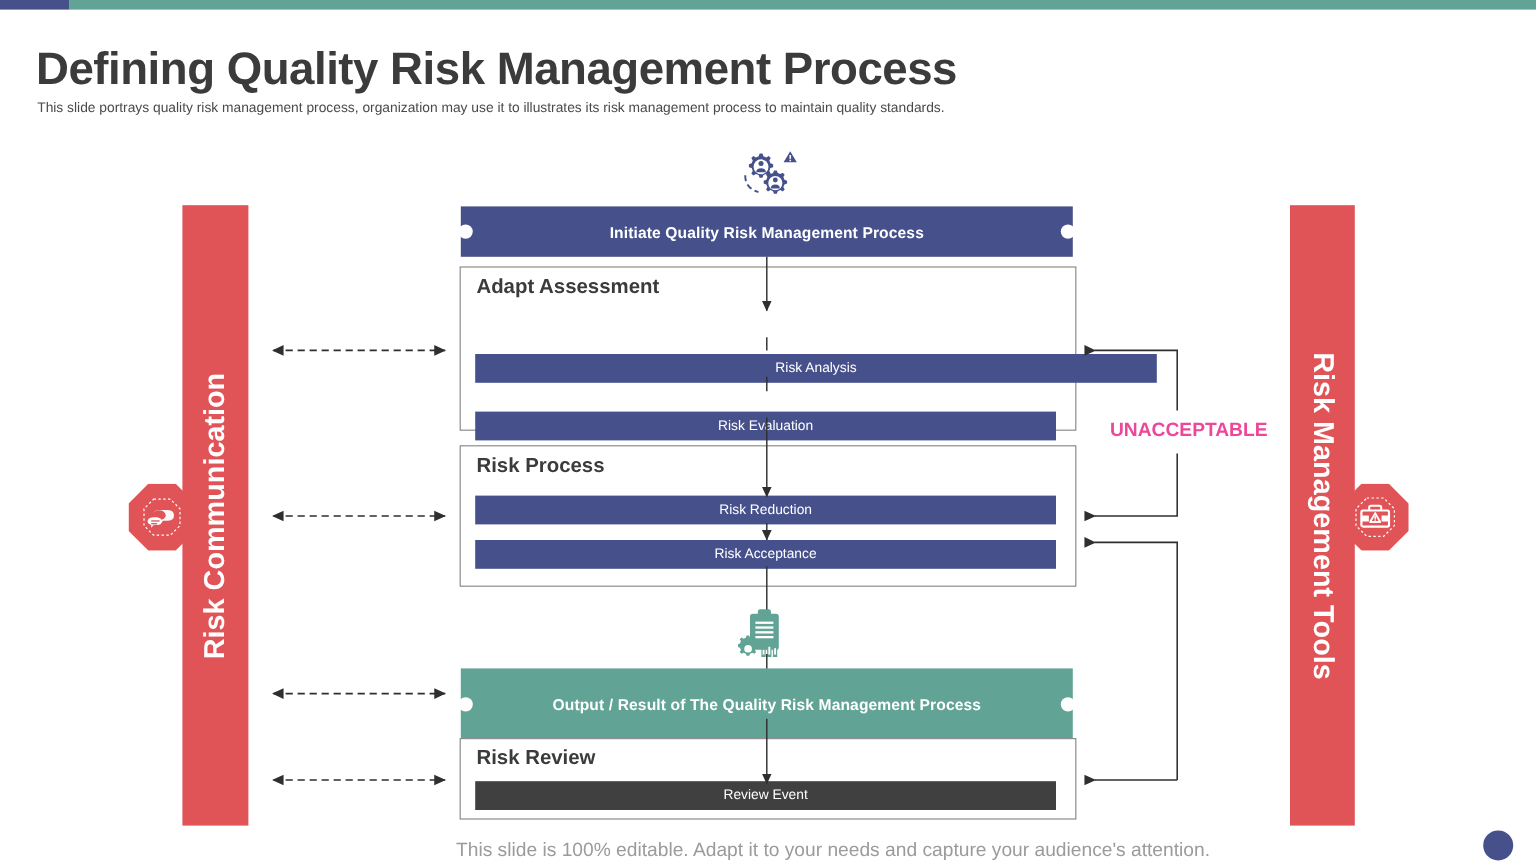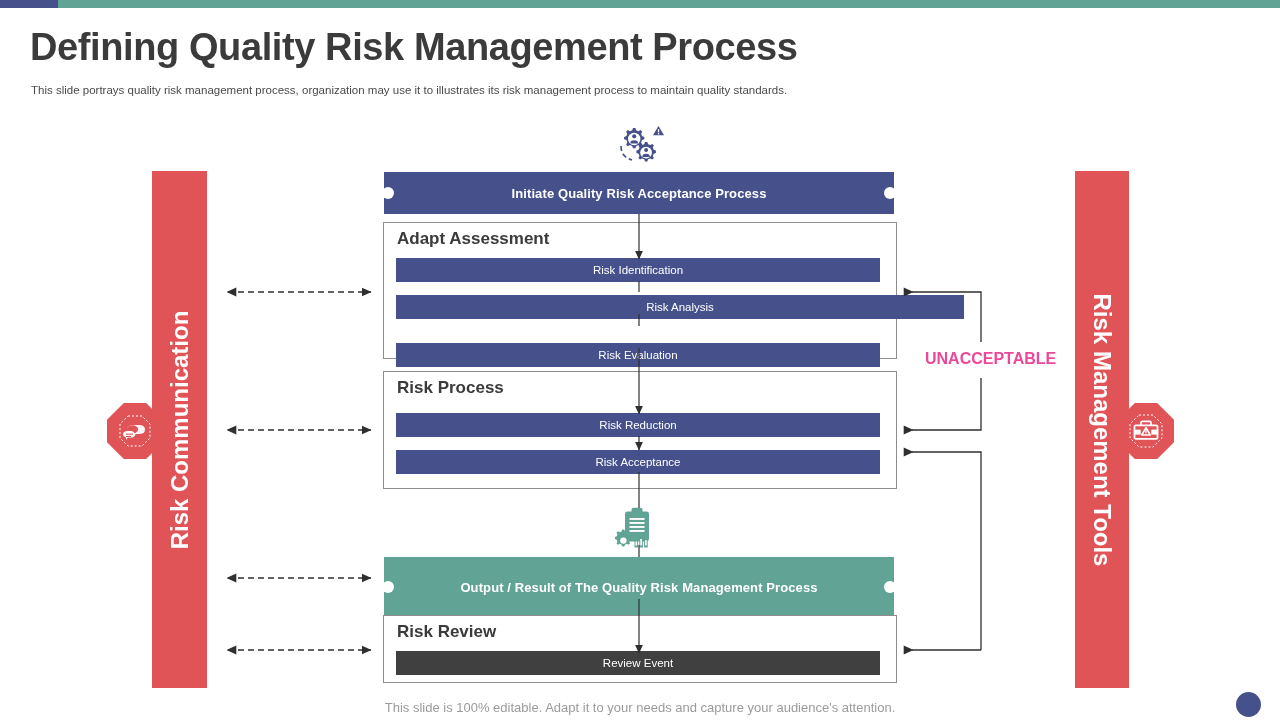--- a/index.html
+++ b/index.html
@@ -10,21 +10,21 @@
     overflow:hidden;
     position:relative;
   }
   
   #top-bar{position:absolute;left:0;top:0;width:1280px;height:8px;}
   #top-bar .seg-blue{position:absolute;left:0;top:0;width:58px;height:8px;background:#46518c;}
   #top-bar .seg-teal{position:absolute;left:58px;top:0;width:1222px;height:8px;background:#61a496;}
 
   
   #page-title{
-    position:absolute;left:30px;top:26px;width:1000px;
+    position:absolute;left:30px;top:37px;width:1000px;
     font-size:38px;font-weight:bold;color:#3b3b3b;
     letter-spacing:-0.4px;white-space:nowrap;
   }
   #page-subtitle{
     position:absolute;left:31px;top:84px;width:1150px;
     font-size:11.5px;color:#4a4a4a;white-space:nowrap;
   }
 
   
   .side-bar{
@@ -104,21 +104,21 @@
   }
 
   
   .center-icon{position:absolute;}
   #icon-gears{left:613px;top:124px;}
   #icon-clipboard{left:615px;top:506px;}
 
   
   #footer-note{
     position:absolute;left:380px;top:700px;width:520px;
-    text-align:center;font-size:13px;color:#9b9b9b;white-space:nowrap;
+    text-align:center;font-size:16px;color:#9b9b9b;white-space:nowrap;
   }
   #corner-dot{
     position:absolute;left:1236px;top:692px;width:25px;height:25px;
     border-radius:50%;background:#46518c;
   }
 </style>
 </head>
 <body>
 
 <div id="top-bar">
@@ -181,29 +181,26 @@
     <path d="M45.5 2 l5.5 9.2 l-11 0 z" fill="#46518c"></path>
     <rect x="44.9" y="5.2" width="1.3" height="3.2" fill="#ffffff"></rect>
     <rect x="44.9" y="9.1" width="1.3" height="1.3" fill="#ffffff"></rect>
 
     <path d="M8 22 q0 11 11 14" fill="none" stroke="#46518c" stroke-width="1.6" stroke-dasharray="5 3"></path>
   </svg>
 </div>
 
 <div class="proc-bar" id="bar-initiate">
   <span class="endpoint-dot left"></span>
-  <span>Initiate Quality Risk Acceptance Process</span>
+  <span>Initiate Quality Risk Management Process</span>
   <span class="endpoint-dot right"></span>
 </div>
 
 <div class="panel" id="panel-assessment">
   <div class="panel-title">Adapt Assessment</div>
-  <div class="sub-bar blue" style="left:12px;top:35px;width:484px;">
-    <span>Risk Identification</span>
-  </div>
   <div class="sub-bar blue" style="left:12px;top:72px;width:568px;">
     <span>Risk Analysis</span>
   </div>
   <div class="sub-bar blue" style="left:12px;top:102px;width:484px;margin-top:18px;">
     <span>Risk Evaluation</span>
   </div>
 </div>
 
 <div class="panel" id="panel-control">
   <div class="panel-title">Risk Process</div>

